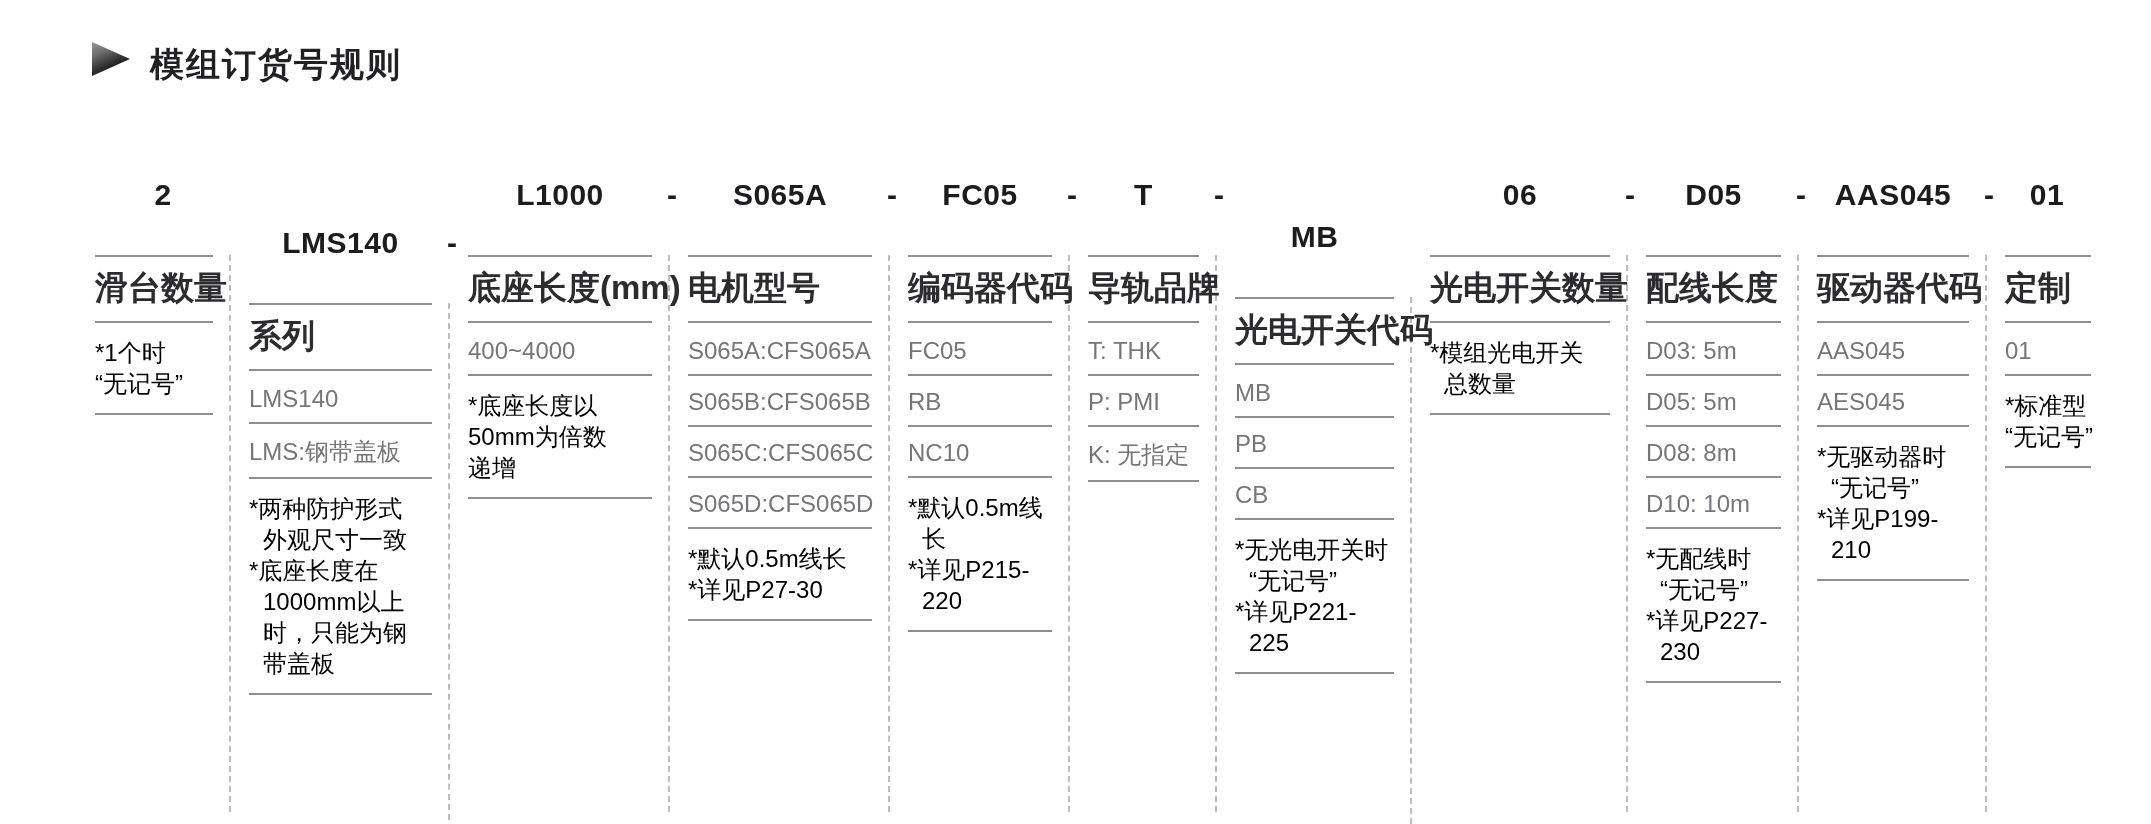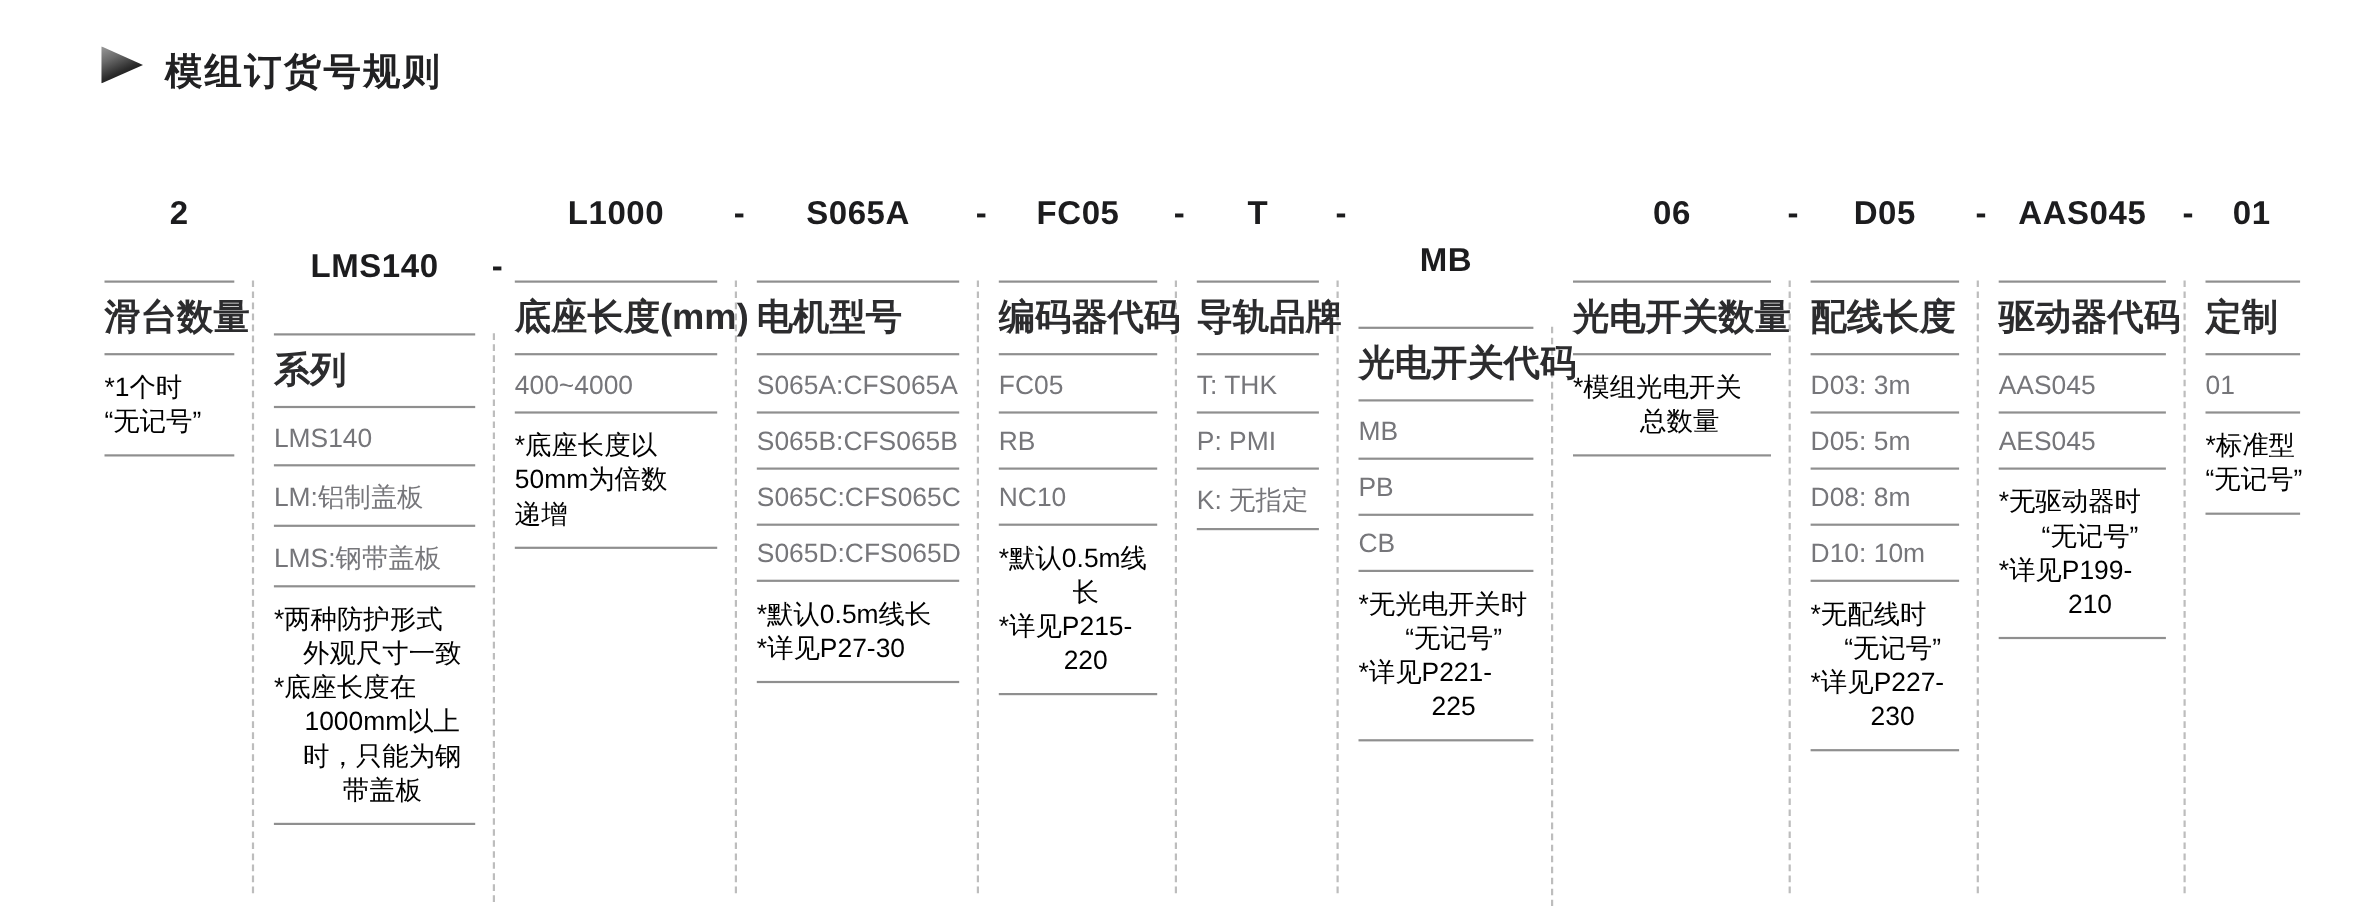--- a/index.html
+++ b/index.html
@@ -25,21 +25,21 @@
   .label-block { margin-top: 39px; border-top: 2px solid #8f8f8f; border-bottom: 2px solid #8f8f8f;
     padding: 9px 0 10px 0; font-size: 33px; font-weight: 700; color: #2c2c2e; white-space: nowrap; }
 
   .item { padding: 12px 0 9px 0; border-bottom: 2px solid #8f8f8f;
     font-size: 24px; color: #76767a; white-space: nowrap; }
   .list > .item:first-child { padding-top: 14px; }
 
   .notes { padding: 14px 0 14px 0; border-bottom: 2px solid #8f8f8f;
     font-size: 24px; color: #000000; line-height: 31px; }
   .note-line { white-space: nowrap; }
-  .note-line.indent { padding-left: 14px; text-align: center; }
+  .note-line.indent { padding-left: 14px; }
 </style>
 </head>
 <body>
 
 <div class="title-row">
   <div class="arrow-icon"></div>
   <div class="page-title">模组订货号规则</div>
 </div>
 
 <div class="table">
@@ -58,21 +58,20 @@
     </div>
     <div class="col sep" style="width: 219px; margin-top: 48px;">
       <div class="code-row">
         <span class="code">LMS140</span>
         <span class="dash">-</span>
       </div>
       <div class="body">
         <div class="label-block">系列</div>
         <div class="list">
           <div class="item">LMS140</div>
-          <div class="item">LM:铝制盖板</div>
           <div class="item">LMS:钢带盖板</div>
         </div>
         <div class="notes">
           <div class="note-line">*两种防护形式</div>
           <div class="note-line indent">外观尺寸一致</div>
           <div class="note-line">*底座长度在</div>
           <div class="note-line indent">1000mm以上</div>
           <div class="note-line indent">时，只能为钢</div>
           <div class="note-line indent">带盖板</div>
         </div>
@@ -182,21 +181,21 @@
       </div>
     </div>
     <div class="col sep" style="width: 171px;">
       <div class="code-row">
         <span class="code">D05</span>
         <span class="dash">-</span>
       </div>
       <div class="body">
         <div class="label-block">配线长度</div>
         <div class="list">
-          <div class="item">D03: 3m</div>
+          <div class="item">D03: 5m</div>
           <div class="item">D05: 5m</div>
           <div class="item">D08: 8m</div>
           <div class="item">D10: 10m</div>
         </div>
         <div class="notes">
           <div class="note-line">*无配线时</div>
           <div class="note-line indent">“无记号”</div>
           <div class="note-line">*详见P227-</div>
           <div class="note-line indent">230</div>
         </div>

